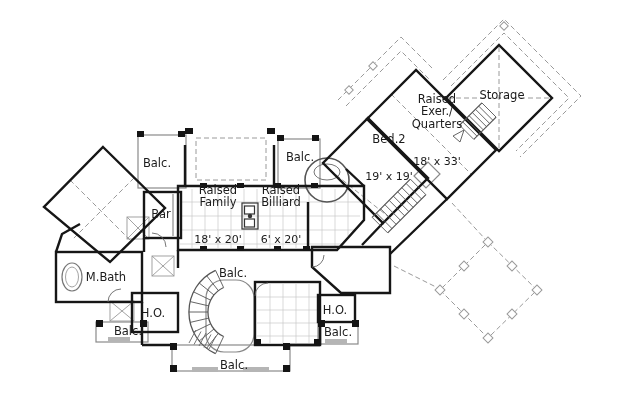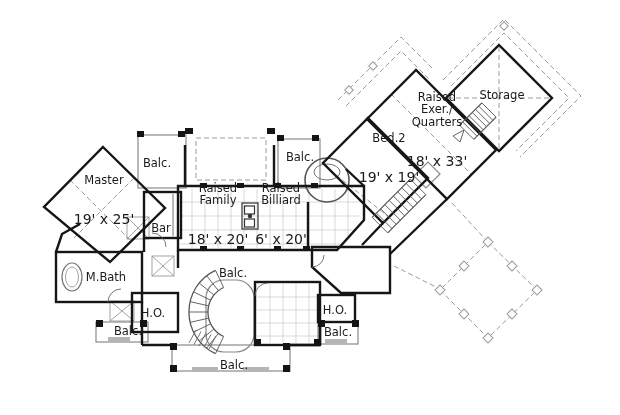--- a/index.html
+++ b/index.html
@@ -2,21 +2,21 @@
 <html><head>
 <meta charset="utf-8">
 <style>
   html,body{margin:0;padding:0;background:#fff;}
   #stage{position:relative;width:620px;height:415px;background:#fff;overflow:hidden;
          font-family:"DejaVu Sans","Liberation Sans",sans-serif;}
   #plan-svg{position:absolute;left:0;top:0;}
   .lbl{position:absolute;transform:translate(-50%,-50%);text-align:center;
        color:#1b1b1b;line-height:1.1;white-space:pre-line;}
   .nm{font-size:11.5px;}
-  .dm{font-size:14px;margin-top:8px;}
+  .dm{font-size:11px;margin-top:8px;}
 </style>
 </head>
 <body>
 
 <div id="stage">
 <svg id="plan-svg" width="620" height="415" viewBox="0 0 620 415">
 
   <g stroke="#c9c9c9" stroke-width="0.7">
     <path d="M192,189V248 M205,189V248 M218,189V248 M231,189V248 M244,189V248 M257,189V248 M270,189V248 M283,189V248 M296,189V248 M309,189V248 M322,189V248 M335,189V246 M348,189V236"></path>
     <path d="M180,202H362 M180,216H360 M180,230H356 M180,244H342"></path>
@@ -155,31 +155,27 @@
         <rect x="283" y="365" width="7" height="7"></rect>
     <rect x="96" y="320" width="7" height="7"></rect>
         <rect x="140" y="320" width="7" height="7"></rect>
     <rect x="318" y="320" width="7" height="7"></rect>
         <rect x="352" y="320" width="7" height="7"></rect>
     <rect x="255" y="339" width="6" height="6"></rect>
         <rect x="314" y="339" width="6" height="6"></rect>
   </g>
 </svg>
 
-  <div class="lbl" style="left:104px;top:200px">
-    <div class="nm">Master</div>
-    <div class="dm">19' x 25'</div>
-  </div>
   <div class="lbl" style="left:157px;top:163px">
     <div class="nm">Balc.</div>
   </div>
   <div class="lbl" style="left:300px;top:157px">
     <div class="nm">Balc.</div>
   </div>
-  <div class="lbl" style="left:161px;top:228px">
+  <div class="lbl" style="left:161px;top:214px">
     <div class="nm">Bar</div>
   </div>
   <div class="lbl" style="left:218px;top:215px">
     <div class="nm">Raised
 Family</div>
     <div class="dm">18' x 20'</div>
   </div>
   <div class="lbl" style="left:281px;top:215px">
     <div class="nm">Raised
 Billiard</div>

